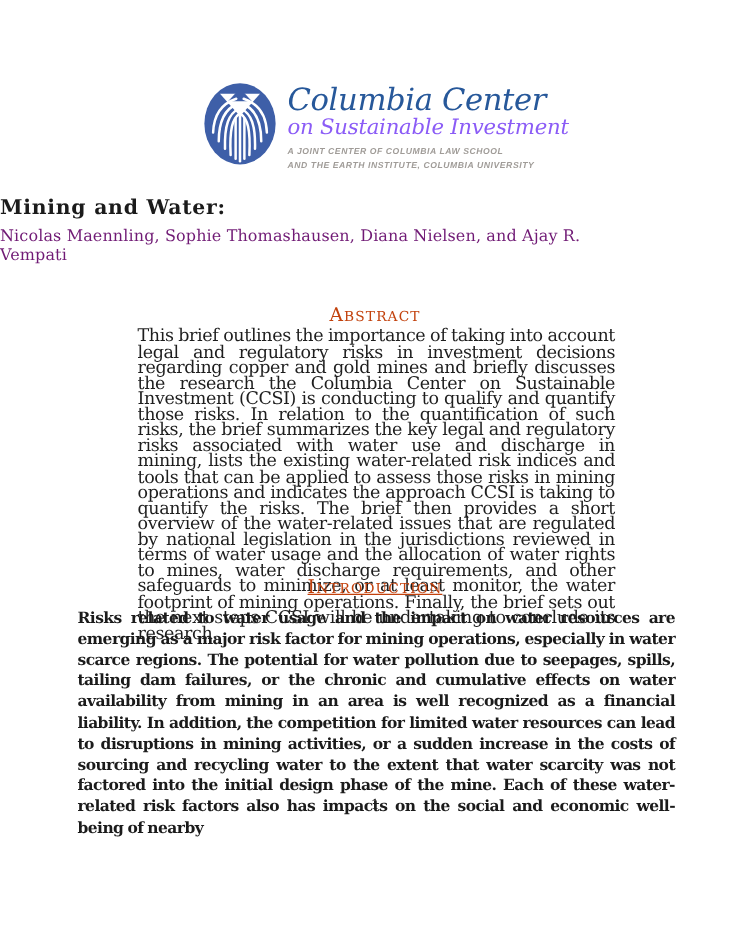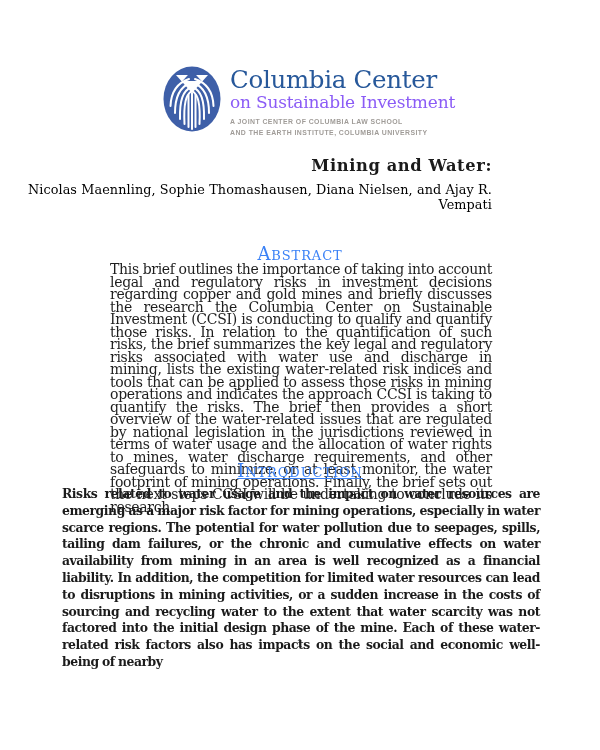--- a/index.html
+++ b/index.html
@@ -1,34 +1,34 @@
 <!DOCTYPE html>
 <html><head>
 <meta charset="utf-8">
 <style>
   html,body{margin:0;padding:0;background:#ffffff;}
   .page{
     position:relative;width:600px;height:750px;background:#ffffff;overflow:hidden;
     font-family:"DejaVu Serif",serif;color:#1d1d1d;
   }
   
-  .logo{position:absolute;left:163px;top:66px;display:flex;gap:9px;align-items:flex-start;}
+  .logo{position:absolute;left:163px;top:66px;display:flex;gap:9px;align-items:flex-start;font-style:italic;}
   .emblem{width:58px;height:66px;display:block;}
   .logo-text{padding-top:1px;}
   .logo-name{font-family:"DejaVu Serif",serif;color:#27589a;font-size:24.5px;line-height:1.02;letter-spacing:-0.3px;}
   .logo-sub{font-family:"DejaVu Serif",serif;color:#8b5cf6;font-size:17px;line-height:1.18;letter-spacing:-0.2px;}
   .logo-cap{margin-top:4px;font-family:"Liberation Sans",sans-serif;color:#a09c98;
     font-size:6.9px;line-height:1.6;letter-spacing:0.45px;font-weight:bold;}
   
-  .title-block{position:absolute;left:0;top:156px;width:492px;text-align:right;}
+  .title-block{position:absolute;left:0;top:156px;width:492px;text-align:left;}
   .title{font-weight:bold;font-size:16.3px;line-height:19px;letter-spacing:0.6px;color:#1b1b1b;}
-  .authors{margin-top:7px;font-size:12.8px;letter-spacing:0.1px;color:#000000;}
+  .authors{margin-top:7px;font-size:12.8px;letter-spacing:0.1px;color:#701a75;}
   
   .sec-h{position:absolute;left:0;width:600px;text-align:center;font-variant:small-caps;
-    font-size:18px;letter-spacing:0.9px;color:#3b82f6;}
+    font-size:15px;letter-spacing:0.9px;color:#c2410c;}
   .abstract-h{top:243px;}
   .intro-h{top:460px;text-decoration:underline;}
   
   .abstract{position:absolute;left:110px;top:263px;width:382px;margin:0;
     font-size:14px;line-height:12.5px;text-align:justify;
     letter-spacing:-0.3px;word-spacing:-0.5px;color:#1e1e1e;}
   .intro{position:absolute;left:62px;top:486px;width:478px;margin:0;
     font-size:12.4px;line-height:16.8px;text-align:justify;
     letter-spacing:-0.45px;word-spacing:-0.6px;color:#1b1b1b;font-weight:bold;}
   .pagenum{position:absolute;left:0;top:637px;width:600px;text-align:center;font-size:11px;color:#222;}

